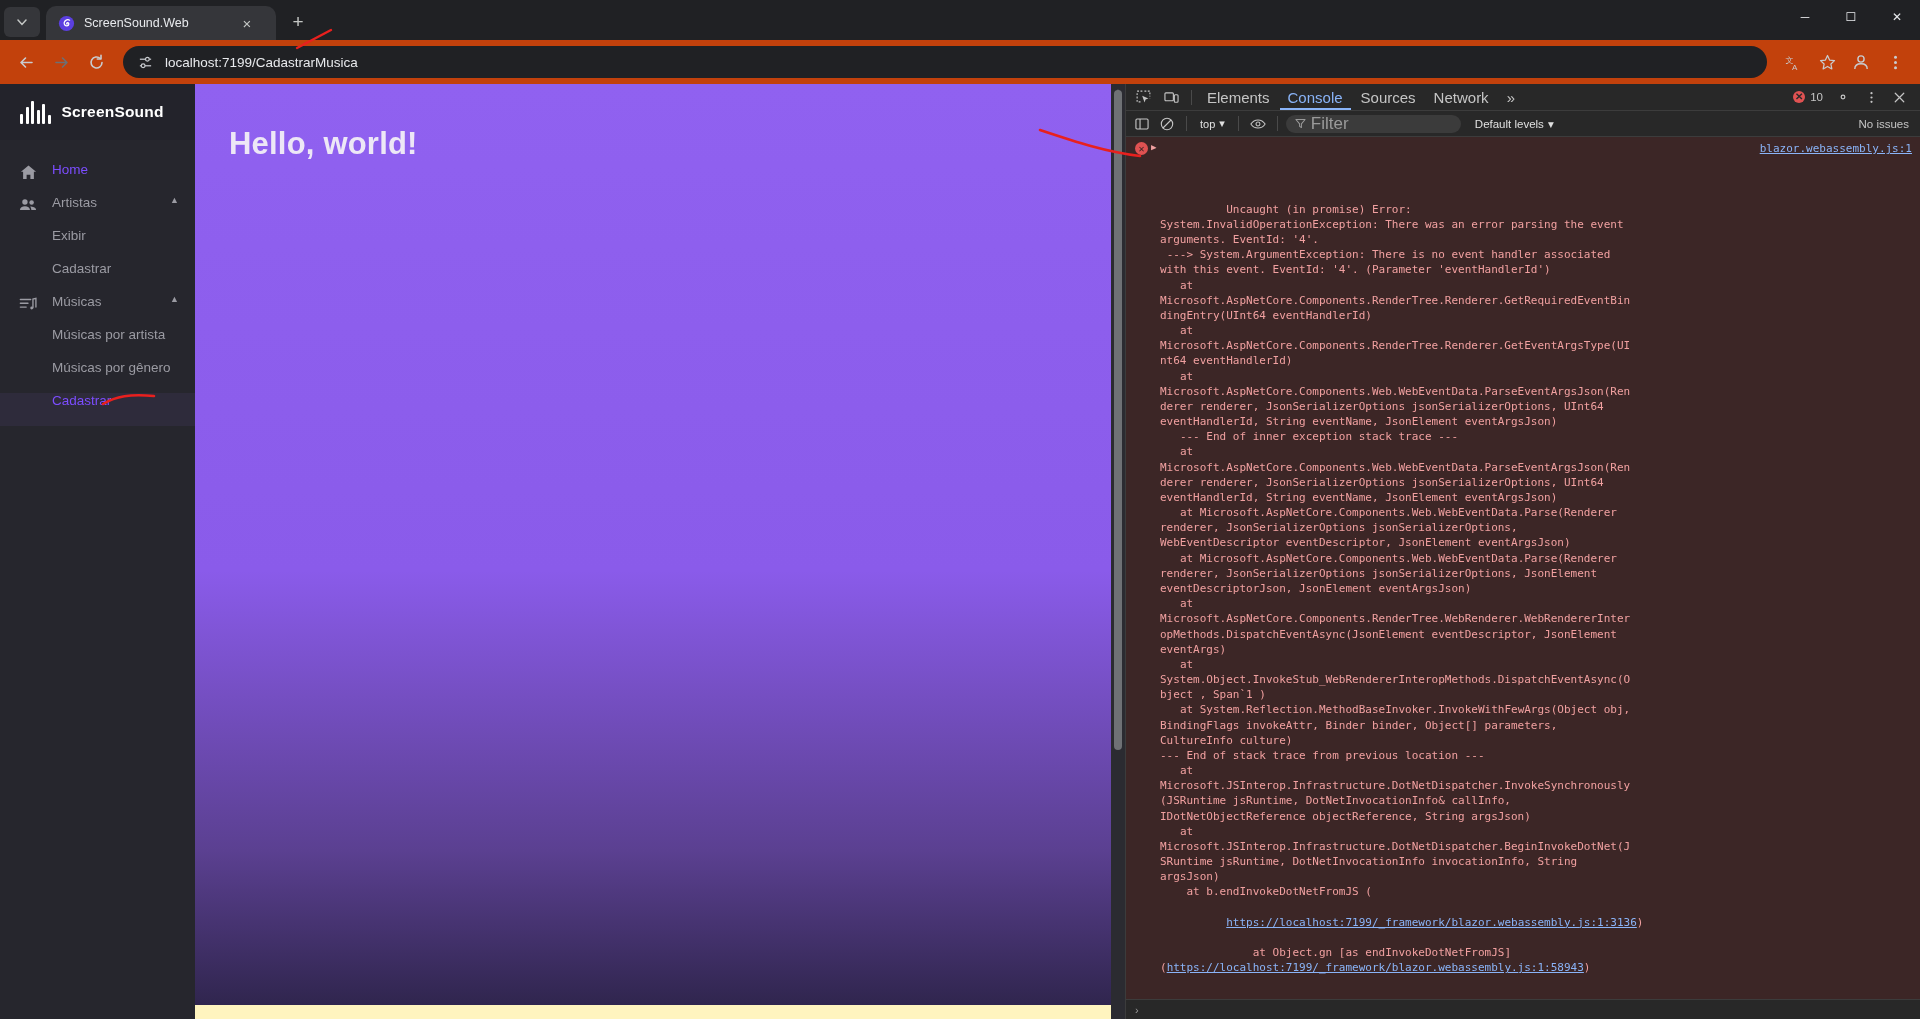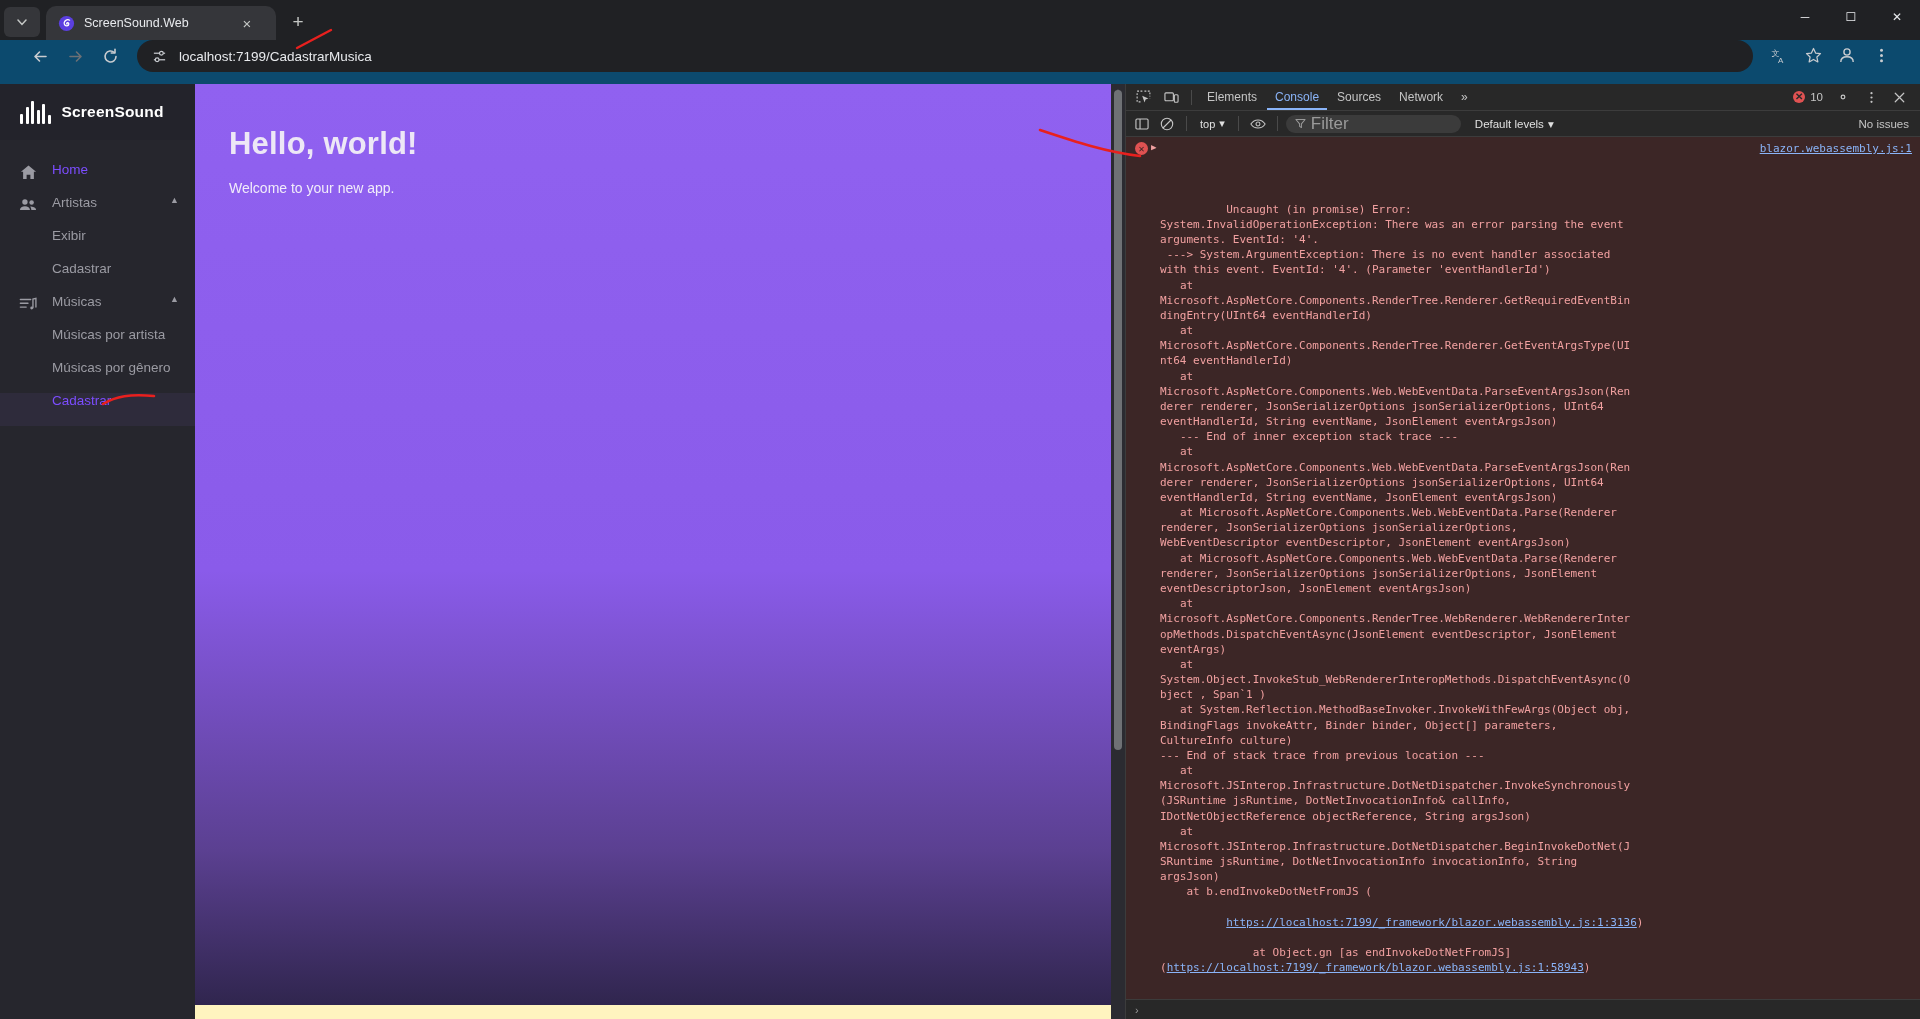--- a/index.html
+++ b/index.html
@@ -35,22 +35,22 @@
   .newtab {
     width: 28px; height: 28px; margin: 0 0 4px 8px; border-radius: 50%;
     display: flex; align-items: center; justify-content: center; color: #c4c7c5; font-size: 19px;
   }
   .win-controls { margin-left: auto; display: flex; align-items: flex-start; height: 40px; }
   .win-btn { width: 46px; height: 33px; display: flex; align-items: center; justify-content: center;
     color: #e8eaed; font-size: 12px; }
 
   
   .toolbar {
-    height: 44px; background: #0c4a6e; display: flex; align-items: flex-start;
-    padding: 0 24px; gap: 3px; flex: 0 0 44px;
+    height: 44px; background: #c2410c; display: flex; align-items: center;
+    padding: 0 10px; gap: 3px; flex: 0 0 44px;
   }
   .nav-btn { width: 32px; height: 32px; border-radius: 50%; display: flex;
     align-items: center; justify-content: center; color: #c9ccd0; }
   .nav-btn.disabled { color: #6c7075; }
   .omnibox {
     flex: 1; height: 32px; background: #202124; border-radius: 16px; margin: 0 8px;
     display: flex; align-items: center; padding: 0 14px; gap: 11px; position: relative;
   }
   .omni-icon { width: 17px; height: 17px; display: flex; align-items: center; justify-content: center; color: #c9ccd0; }
   .omni-url { font-size: 13.5px; color: #e8eaed; white-space: nowrap; }
@@ -99,21 +99,21 @@
     color: #9aa0a6; font-size: 8px; display: flex; align-items: center; justify-content: center; }
 
   
   .devtools { flex: 1; background: #282828; display: flex; flex-direction: column;
     border-left: 1px solid #3c3c3c; min-width: 0; }
   .dt-tabbar { height: 27px; background: #282828; display: flex; align-items: center;
     padding: 0 4px; gap: 2px; border-bottom: 1px solid #3c3c3c; flex: 0 0 27px; }
   .dt-ico { width: 26px; height: 22px; display: flex; align-items: center; justify-content: center; color: #c5c5c5; }
   .dt-sep { width: 1px; height: 15px; background: #4a4a4a; margin: 0 5px; }
   .dt-tab { padding: 0 8px; height: 26px; display: flex; align-items: center;
-    font-size: 12px; color: #c5c5c5; white-space: nowrap; text-align: right; }
+    font-size: 15px; color: #c5c5c5; white-space: nowrap; text-align: right; }
   .dt-tab.sel { color: #8ab4f8; box-shadow: inset 0 -2px 0 #8ab4f8; }
   .dt-right { margin-left: auto; display: flex; align-items: center; gap: 2px; padding-right: 4px; }
   .err-badge { display: flex; align-items: center; gap: 5px; font-size: 11.5px; color: #c5c5c5; padding: 0 5px; }
   .err-dot { width: 12px; height: 12px; border-radius: 50%; background: #e05252; color: #2a2a2a;
     font-size: 10px; font-weight: bold; display: flex; align-items: center; justify-content: center; line-height: 1; }
 
   .dt-filterbar { height: 26px; background: #282828; display: flex; align-items: center;
     gap: 3px; padding: 0 5px; border-bottom: 1px solid #3c3c3c; flex: 0 0 26px; }
   .fb-ico { width: 22px; height: 20px; display: flex; align-items: center; justify-content: center; color: #c5c5c5; }
   .ctx-sel { font-size: 11px; color: #e0e0e0; display: flex; align-items: flex-end; gap: 4px; padding: 0 5px; }
@@ -304,21 +304,20 @@
 
           <div class="navitem sub active-link highlight">
             <span>Cadastrar</span>
           </div>
 
         </div>
       </div>
 
       <div class="content">
         <div class="hello">Hello, world!</div>
-        <div class="welcome">Welcome to your new app.</div>
         <div class="bottom-strip"></div>
       </div>
 
       <div class="page-scrollbar">
         <div class="arrow" style="top:0">▲</div>
         <div class="thumb"></div>
       </div>
     </div>
 
     <div class="devtools">

